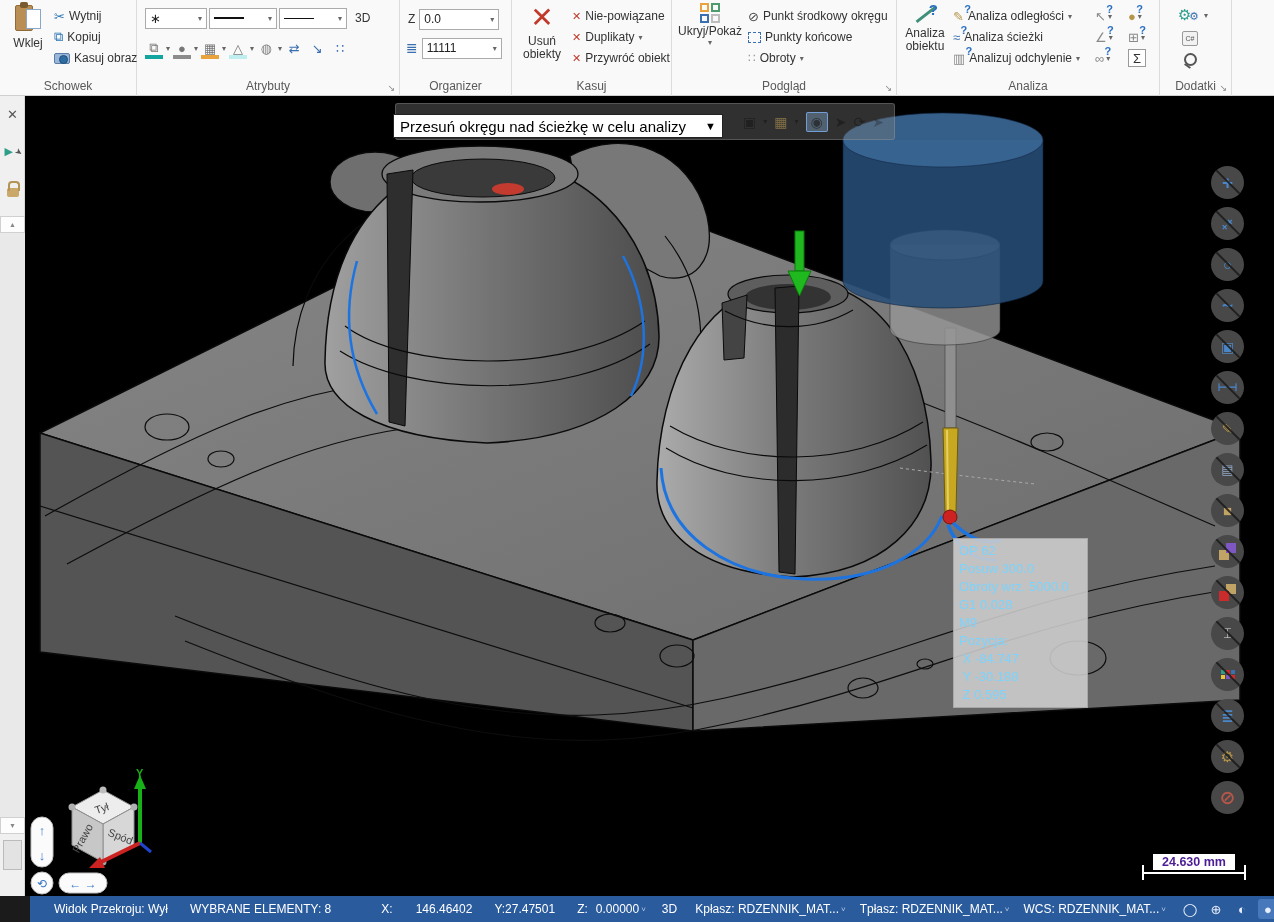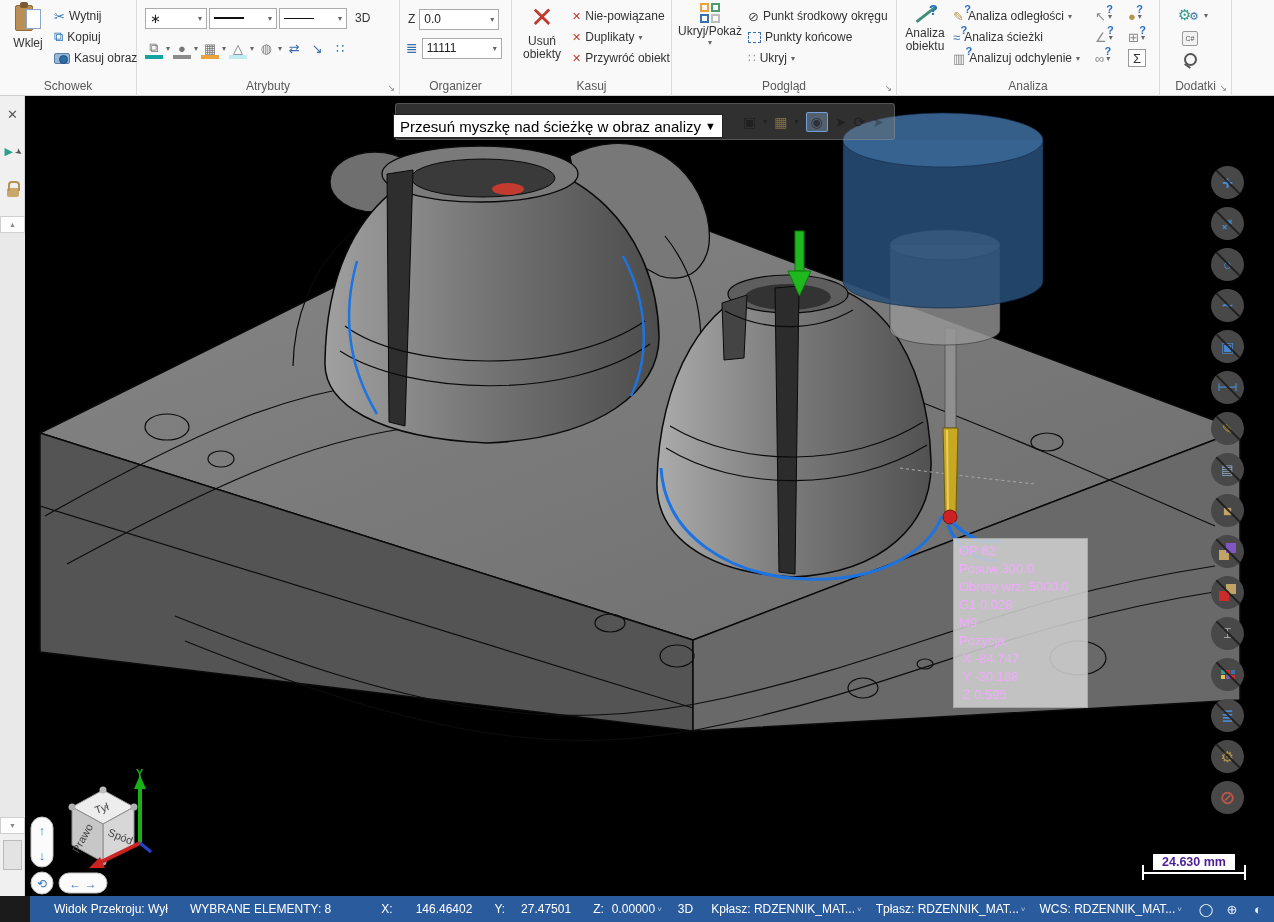--- a/index.html
+++ b/index.html
@@ -67,21 +67,21 @@
   .scene { position:absolute; left:25px; top:0; }
 
   .ghostbar { position:absolute; left:395px; top:7px; width:500px; height:37px; background:rgba(125,125,125,.38); border:1px solid rgba(170,170,170,.3); border-radius:3px; display:flex; align-items:center; justify-content:flex-end; gap:7px; padding:0 10px; z-index:3; }
   .gico { font-size:14px; color:rgba(25,25,25,.65); }
   .gico.hl { border:1px solid rgba(120,165,225,.9); background:rgba(115,145,175,.5); padding:1px 4px; border-radius:2px; }
 
   .an-combo { position:absolute; left:393px; top:18px; width:330px; height:24px; background:#fff; border:1px solid #222; display:flex; align-items:center; padding:0 6px; font-size:15px; color:#000; z-index:4; white-space:nowrap; }
   .an-combo .arrow { margin-left:auto; font-size:11px; color:#000; }
 
   .tooltip { position:absolute; left:953px; top:442px; width:135px; background:rgba(206,206,206,.88); border:1px solid rgba(150,150,150,.6); padding:3px 5px; z-index:5; }
-  .tt-line { font-size:13px; line-height:18px; color:#f0abfc; white-space:pre; }
+  .tt-line { font-size:13px; line-height:18px; color:#7dd3fc; white-space:pre; }
 
   .cubewrap { position:absolute; left:3px; top:669px; z-index:5; }
   .scalewrap { position:absolute; left:1130px; top:758px; width:118px; height:26px; z-index:5; }
   .scalebox { position:absolute; left:23px; top:0; width:82px; height:16px; background:#fff; text-align:center; font-size:12.5px; font-weight:bold; color:#4c1d95; line-height:16px; }
   .rline { position:absolute; left:12px; top:18px; width:104px; height:2px; background:#fff; }
   .rtickL,.rtickR { position:absolute; top:11px; width:2px; height:15px; background:#fff; }
   .rtickL { left:12px; } .rtickR { left:114px; }
 
   .rsidebar { position:absolute; left:1211px; top:70px; width:38px; display:flex; flex-direction:column; gap:8px; z-index:5; }
   .vis-btn { position:relative; width:33px; height:33px; border-radius:50%; background:#484848; display:flex; align-items:center; justify-content:center; overflow:hidden; }
@@ -228,21 +228,21 @@
       <div class="rrow" style="left:76px; top:6px;">
         <span style="color:#444; font-size:13px;">⊘</span>
         <span>Punkt środkowy okręgu</span>
       </div>
       <div class="rrow" style="left:76px; top:27px;">
         <span class="dashsq"></span>
         <span>Punkty końcowe</span>
       </div>
       <div class="rrow" style="left:76px; top:48px;">
         <span style="color:#999; font-size:12px;">∷</span>
-        <span>Ukryj</span>
+        <span>Obroty</span>
         <span class="caret">▾</span>
       </div>
       <div class="launcher">↘</div>
       <div class="glabel">Podgląd</div>
     </div>
 
     <div class="rgroup" style="width:263px;">
       <div class="bigbtn" style="left:4px; width:48px;">
         <span class="diagq">
             <span class="dl"></span>
@@ -431,21 +431,21 @@
       <span class="gico" style="font-size:8px;">▾</span>
       <span class="gico" style="color:rgba(165,140,80,.7);">▦</span>
       <span class="gico" style="font-size:8px;">▾</span>
       <span class="gico hl">◉</span>
       <span class="gico">➤</span>
       <span class="gico">⟳</span>
       <span class="gico" style="opacity:.5;">➤</span>
     </div>
 
     <div class="an-combo">
-      <span>Przesuń myszkę nad ścieżkę w obraz analizy</span>
+      <span>Przesuń okręgu nad ścieżkę w celu analizy</span>
       <span class="arrow">▼</span>
     </div>
 
     <div class="tooltip">
       <div class="tt-line">OP 62</div>
       <div class="tt-line">Posuw 300.0</div>
       <div class="tt-line">Obroty wrz. 5000.0</div>
       <div class="tt-line">G1 0.028</div>
       <div class="tt-line">M9</div>
       <div class="tt-line">Pozycja:</div>
@@ -564,21 +564,21 @@
     </div>
   </div>
 
   <div class="statusbar">
     <div class="sb-dark"></div>
     <span class="sb-item" style="margin-left:24px;">Widok Przekroju: Wył</span>
     <span class="sb-item" style="margin-left:22px;">WYBRANE ELEMENTY: 8</span>
     <span class="sb-item" style="margin-left:50px;">X:</span>
     <span class="sb-item" style="margin-left:23px;">146.46402</span>
     <span class="sb-item" style="margin-left:22px;">Y:</span>
-    <span class="sb-item" style="margin-left:16px;">27.47501</span>
+    <span class="sb-item" style="margin-left:0;">27.47501</span>
     <span class="sb-item" style="margin-left:22px;">Z:</span>
     <span class="sb-item" style="margin-left:8px;">0.00000</span>
     <span class="sb-caret">˅</span>
     <span class="sb-item" style="margin-left:16px;">3D</span>
     <span class="sb-item" style="margin-left:18px;">Kpłasz: RDZENNIK_MAT...</span>
     <span class="sb-caret">˅</span>
     <span class="sb-item" style="margin-left:14px;">Tpłasz: RDZENNIK_MAT...</span>
     <span class="sb-caret">˅</span>
     <span class="sb-item" style="margin-left:14px;">WCS: RDZENNIK_MAT...</span>
     <span class="sb-caret">˅</span>

